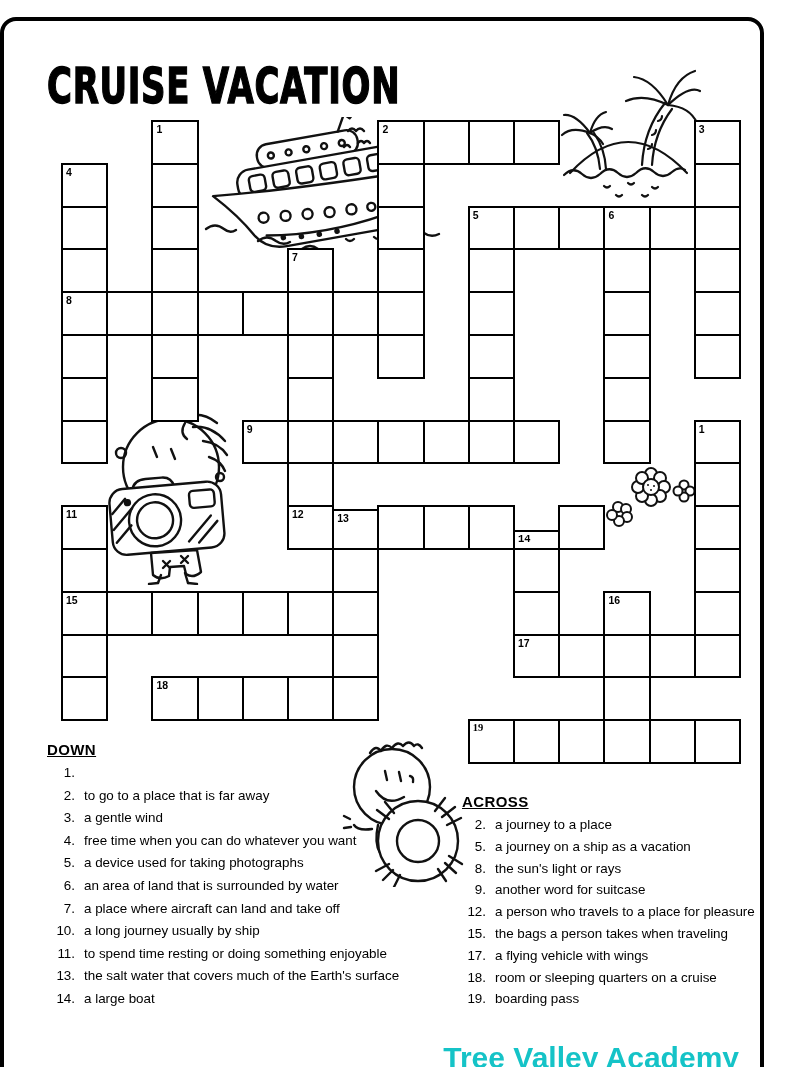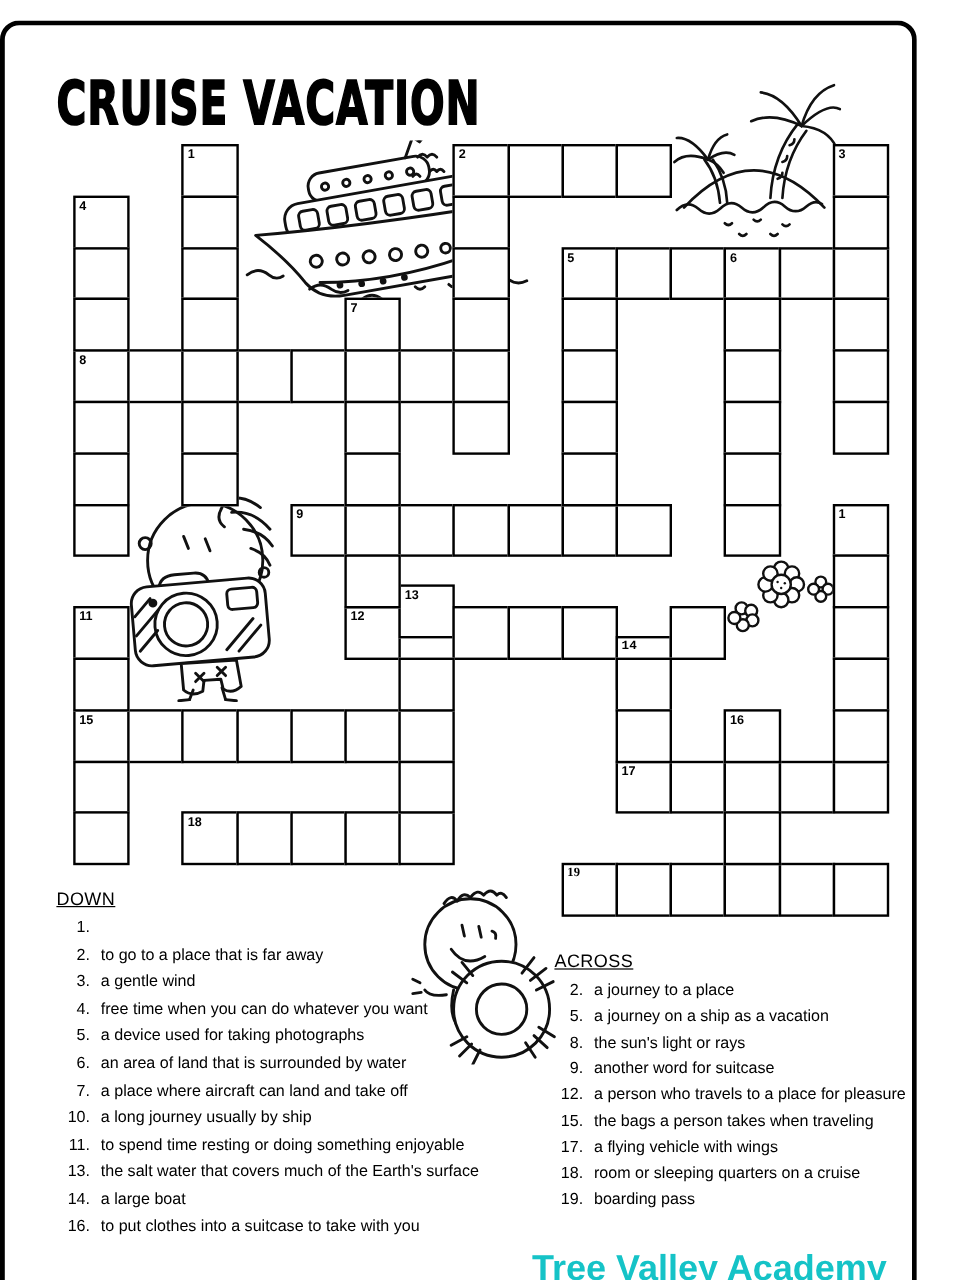--- a/index.html
+++ b/index.html
@@ -12,21 +12,21 @@
          transform:scaleX(.68);transform-origin:left top;white-space:nowrap;}
   
   #grid{position:absolute;left:0;top:0;z-index:10;}
   .cell{position:absolute;width:47.2px;height:44.8px;border:2px solid #000;
         box-sizing:border-box;background:#fff;}
   .cellnum{position:absolute;top:1px;left:3px;font-size:10.5px;font-weight:bold;line-height:12px;}
   
   .illus{position:absolute;z-index:5;}
   
   .clues{position:absolute;z-index:12;}
-  .clues h2{margin:0 0 7px 0;font-size:15px;font-weight:normal;text-decoration:underline;
+  .clues h2{margin:0 0 7px 0;font-size:15px;font-weight:bold;text-decoration:underline;
             letter-spacing:.4px;}
   .clue-row{display:flex;align-items:baseline;white-space:nowrap;font-size:13.4px;}
   #down-clues .clue-row{height:22.6px;}
   #across-clues .clue-row{height:21.8px;}
   .clue-num{flex:0 0 28px;text-align:right;margin-right:9px;}
   #across-clues .clue-num{flex-basis:24px;}
   .clue-text{}
   #footer{position:absolute;right:25px;top:1024px;font-size:30px;font-weight:bold;z-index:12;}
 </style>
 </head>
@@ -222,21 +222,21 @@
       </div>
       <div class="cell" style="left: 287px; top: 402.6px;"></div>
       <div class="cell" style="left: 332.2px; top: 402.6px;"></div>
       <div class="cell" style="left: 377.4px; top: 402.6px;"></div>
       <div class="cell" style="left: 422.6px; top: 402.6px;"></div>
       <div class="cell" style="left: 467.8px; top: 402.6px;"></div>
       <div class="cell" style="left: 513px; top: 402.6px;"></div>
       <div class="cell" style="left: 287px; top: 488.2px;">
         <span class="cellnum">12</span>
       </div>
-      <div class="cell" style="left: 332.2px; top: 470px;">
+      <div class="cell" style="left: 332.2px; top: 492px;">
         <span class="cellnum">13</span>
       </div>
       <div class="cell" style="left: 377.4px; top: 488.2px;"></div>
       <div class="cell" style="left: 422.6px; top: 488.2px;"></div>
       <div class="cell" style="left: 467.8px; top: 488.2px;"></div>
       <div class="cell" style="left: 513px; top: 513px; font-family: Liberation Mono, monospace;">
         <span class="cellnum">14</span>
       </div>
       <div class="cell" style="left: 558.2px; top: 488.2px;"></div>
       <div class="cell" style="left: 61px; top: 573.8px; text-align: right;">
@@ -374,24 +374,20 @@
           <span class="clue-text">to spend time resting or doing something enjoyable</span>
         </div>
         <div class="clue-row">
           <span class="clue-num">13.</span>
           <span class="clue-text">the salt water that covers much of the Earth's surface</span>
         </div>
         <div class="clue-row">
           <span class="clue-num">14.</span>
           <span class="clue-text">a large boat</span>
         </div>
-        <div class="clue-row">
-          <span class="clue-num">16.</span>
-          <span class="clue-text">to put clothes into a suitcase to take with you</span>
-        </div>
       </div>
   </div>
 
   <div class="clues" id="across-clues" style="left:462px;top:776px;width:330px;">
     <h2>ACROSS</h2>
     <div class="clue-list">
         <div class="clue-row">
           <span class="clue-num">2.</span>
           <span class="clue-text">a journey to a place</span>
         </div>

